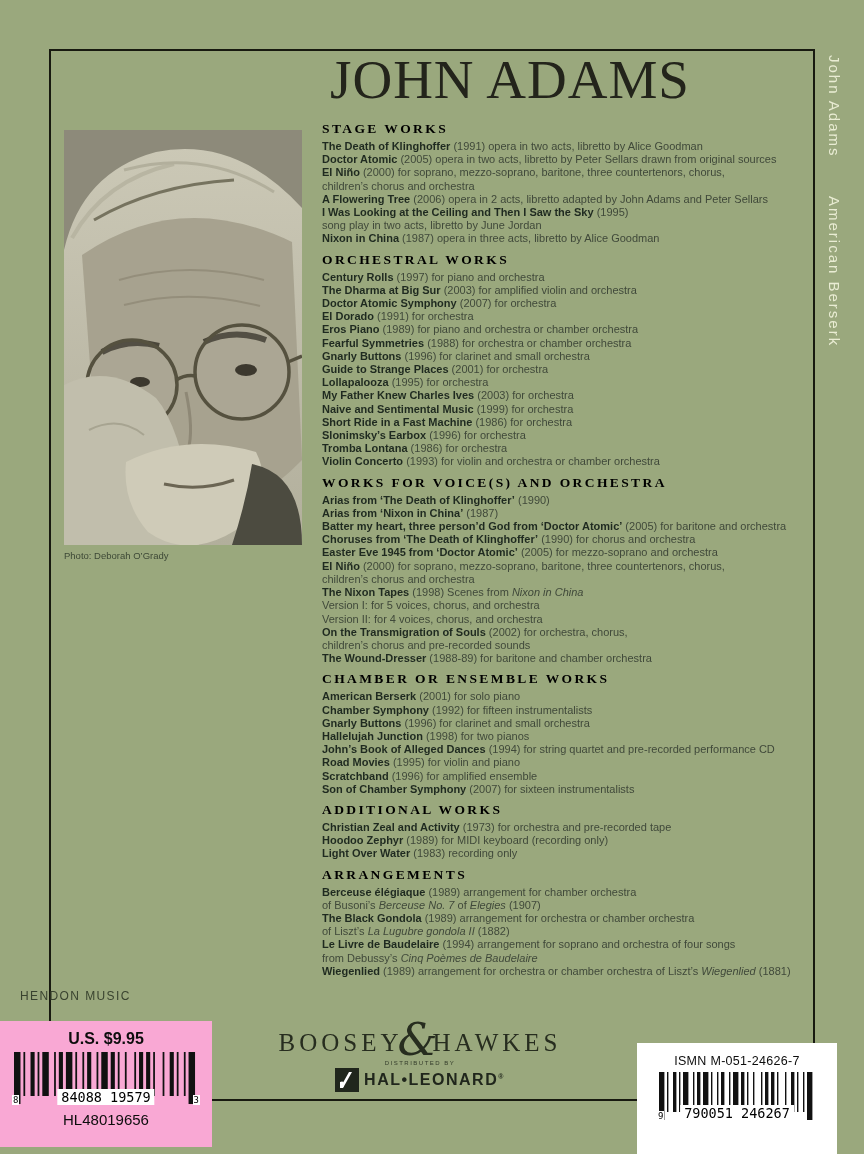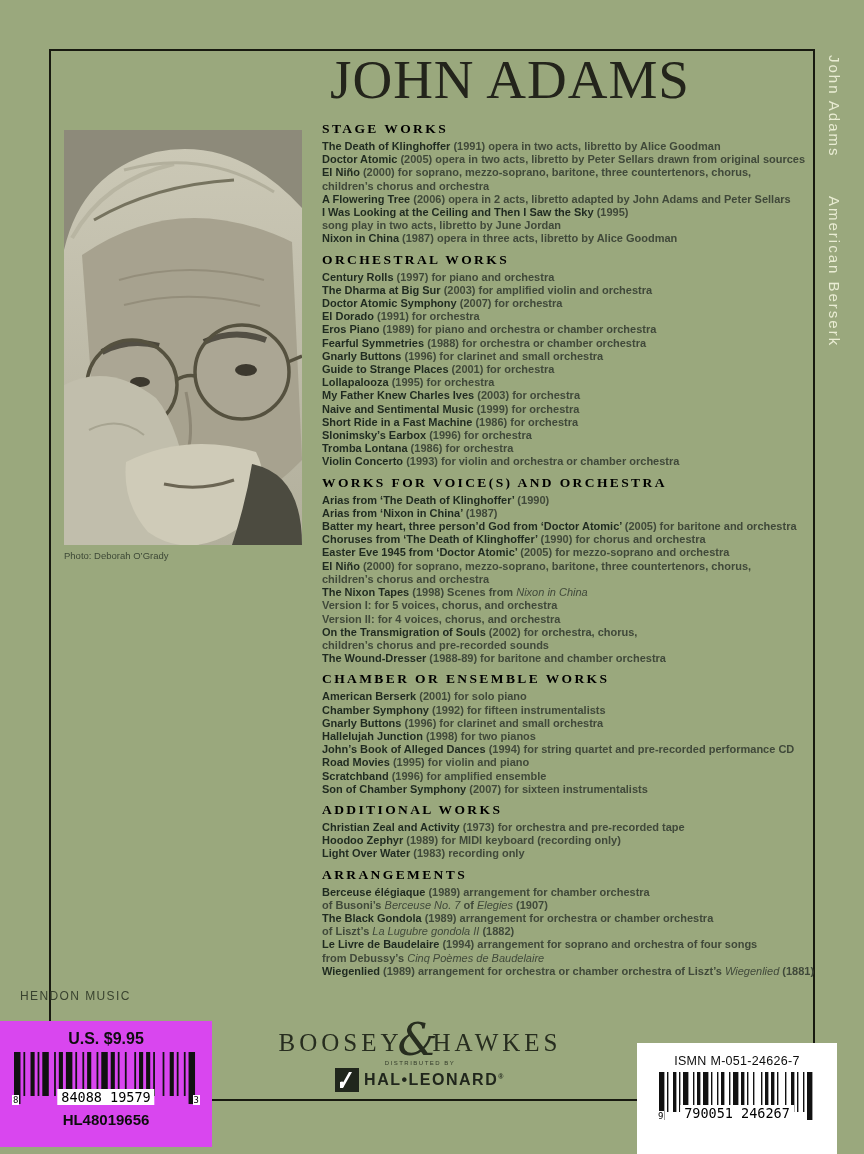--- a/index.html
+++ b/index.html
@@ -26,53 +26,53 @@
   .photo-caption{position:absolute;left:64px;top:550px;font-size:9.5px;color:#3d4836;}
 
   
   .works{position:absolute;left:322px;top:122px;width:492px;}
   .sec-h{font-family:"Liberation Serif",serif;font-weight:bold;font-size:13.5px;
          letter-spacing:2.4px;color:#000000;line-height:14px;margin:7px 0 4px 0;
          white-space:nowrap;}
   .sec-h:first-child{margin-top:0;}
   .wline{font-size:11px;line-height:13.2px;color:#40493a;white-space:nowrap;}
   .wline .b{font-weight:bold;color:#1f2a20;}
-  .wline .r{font-weight:bold;text-align:center;}
+  .wline .r{font-weight:normal;text-align:center;}
   .wline .i{font-style:italic;}
 
   
   .hendon{position:absolute;left:20px;top:989px;width:800px;text-align:left;
           font-size:12px;letter-spacing:1.4px;color:#39432f;}
   .bh-logo{position:absolute;left:20px;top:1016px;width:800px;
            display:flex;align-items:center;justify-content:center;
            color:#272d1f;}
   .bh-word{font-family:"Liberation Serif",serif;font-size:25px;letter-spacing:4px;}
   .bh-amp{font-family:"DejaVu Serif",serif;font-style:italic;font-size:45px;
           margin:0 -5px;position:relative;top:-3px;z-index:1;}
   .distributed{position:absolute;left:20px;top:1060px;width:800px;text-align:center;
                font-size:6px;letter-spacing:1.5px;color:#333b2a;}
   .hal{position:absolute;left:20px;top:1068px;width:800px;
        display:flex;align-items:center;justify-content:center;gap:5px;}
   .hal-text{font-size:16px;font-weight:bold;letter-spacing:1.5px;color:#20261c;}
   .hal-reg{font-size:7px;vertical-align:super;}
 
   
   .price-box{position:absolute;left:0;top:1021px;width:212px;height:126px;
-             background:#d946ef;z-index:3;}
+             background:#f9a8d4;z-index:3;}
   .price{margin-top:9px;text-align:center;font-size:16px;font-weight:bold;color:#0d0d0d;}
   .bc-wrap{position:relative;margin:4px auto 0 auto;}
   .upc-wrap{width:184px;height:52px;}
   .bc-digits{position:absolute;bottom:-1px;left:50%;transform:translateX(-50%);
              background:#fff;padding:0 4px;font-family:"DejaVu Sans Mono",monospace;
              font-size:13.5px;color:#000;white-space:pre;}
   .bc-side{position:absolute;bottom:-1px;font-family:"DejaVu Sans Mono",monospace;
            font-size:9px;color:#000;background:#fff;padding:0 1px;}
   .bc-side.left{left:-2px;}
   .bc-side.right{right:-2px;}
-  .catalog{margin-top:7px;text-align:center;font-size:15px;font-weight:bold;color:#0d0d0d;}
+  .catalog{margin-top:7px;text-align:center;font-size:15px;font-weight:normal;color:#0d0d0d;}
 
   .ismn-box{position:absolute;left:637px;top:1043px;width:200px;height:130px;
             background:#fff;z-index:3;}
   .ismn{margin-top:11px;text-align:center;font-size:12.5px;color:#0d0d0d;
         letter-spacing:.3px;}
   .ean-wrap{width:156px;height:48px;}
 </style>
 </head>
 <body>
 

